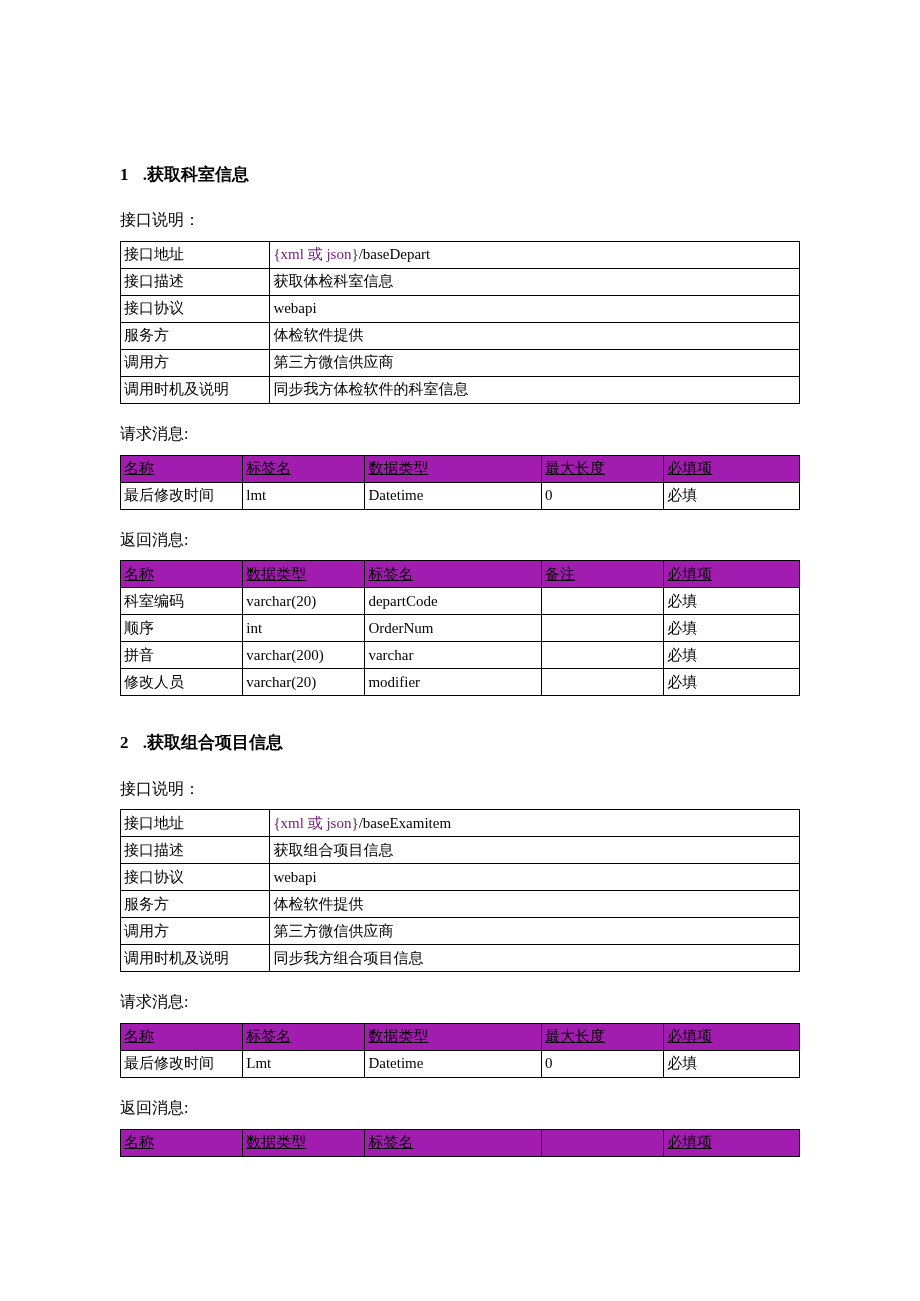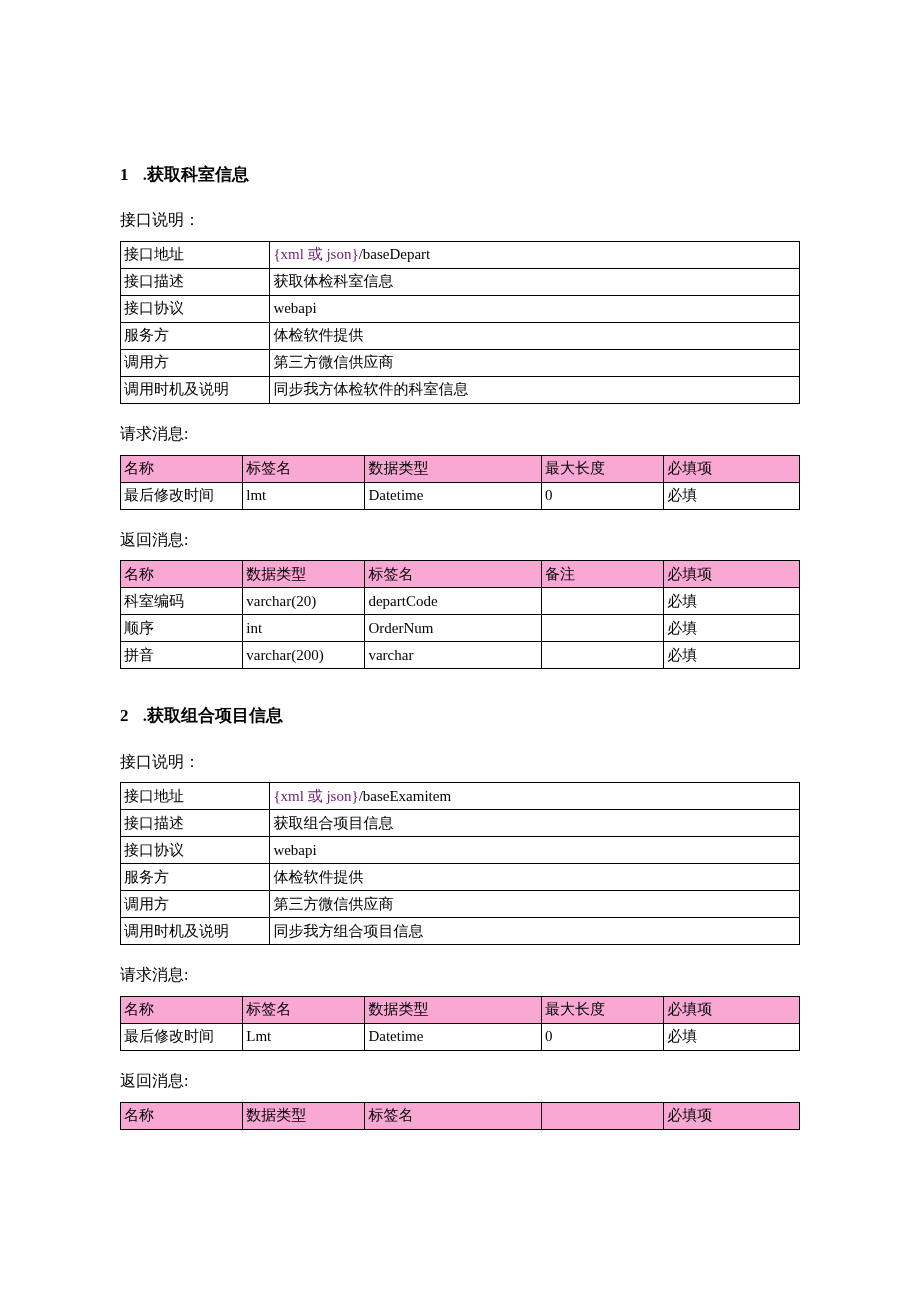--- a/index.html
+++ b/index.html
@@ -37,21 +37,22 @@
     padding: 3px 2px 3px 3px;
     text-align: left;
     font-size: 15px;
     vertical-align: middle;
     height: 20px;
     font-weight: normal;
     overflow: hidden;
     white-space: nowrap;
   }
   th {
-    background: #f9a8d4;
+    background: #a21caf;
+    text-decoration: underline;
   }
   .red {
     color: #701a75;
   }
   
   table.info col.c1 { width: 22%; }
   table.info col.c2 { width: 78%; }
   
   table.five col.c1 { width: 18%; }
   table.five col.c2 { width: 18%; }
@@ -165,20 +166,27 @@
         <td></td>
         <td>必填</td>
       </tr>
   <tr>
         <td>拼音</td>
         <td>varchar(200)</td>
         <td>varchar</td>
         <td></td>
         <td>必填</td>
       </tr>
+  <tr>
+        <td>修改人员</td>
+        <td>varchar(20)</td>
+        <td>modifier</td>
+        <td></td>
+        <td>必填</td>
+      </tr>
 </tbody>
   </table>
 
 <h1 class="section-title" style="margin-top:36px;">
   <span class="num">2</span>
   <span>.获取组合项目信息</span>
 </h1>
 
 <h2 class="subsection">接口说明：</h2>
 <table class="info">

